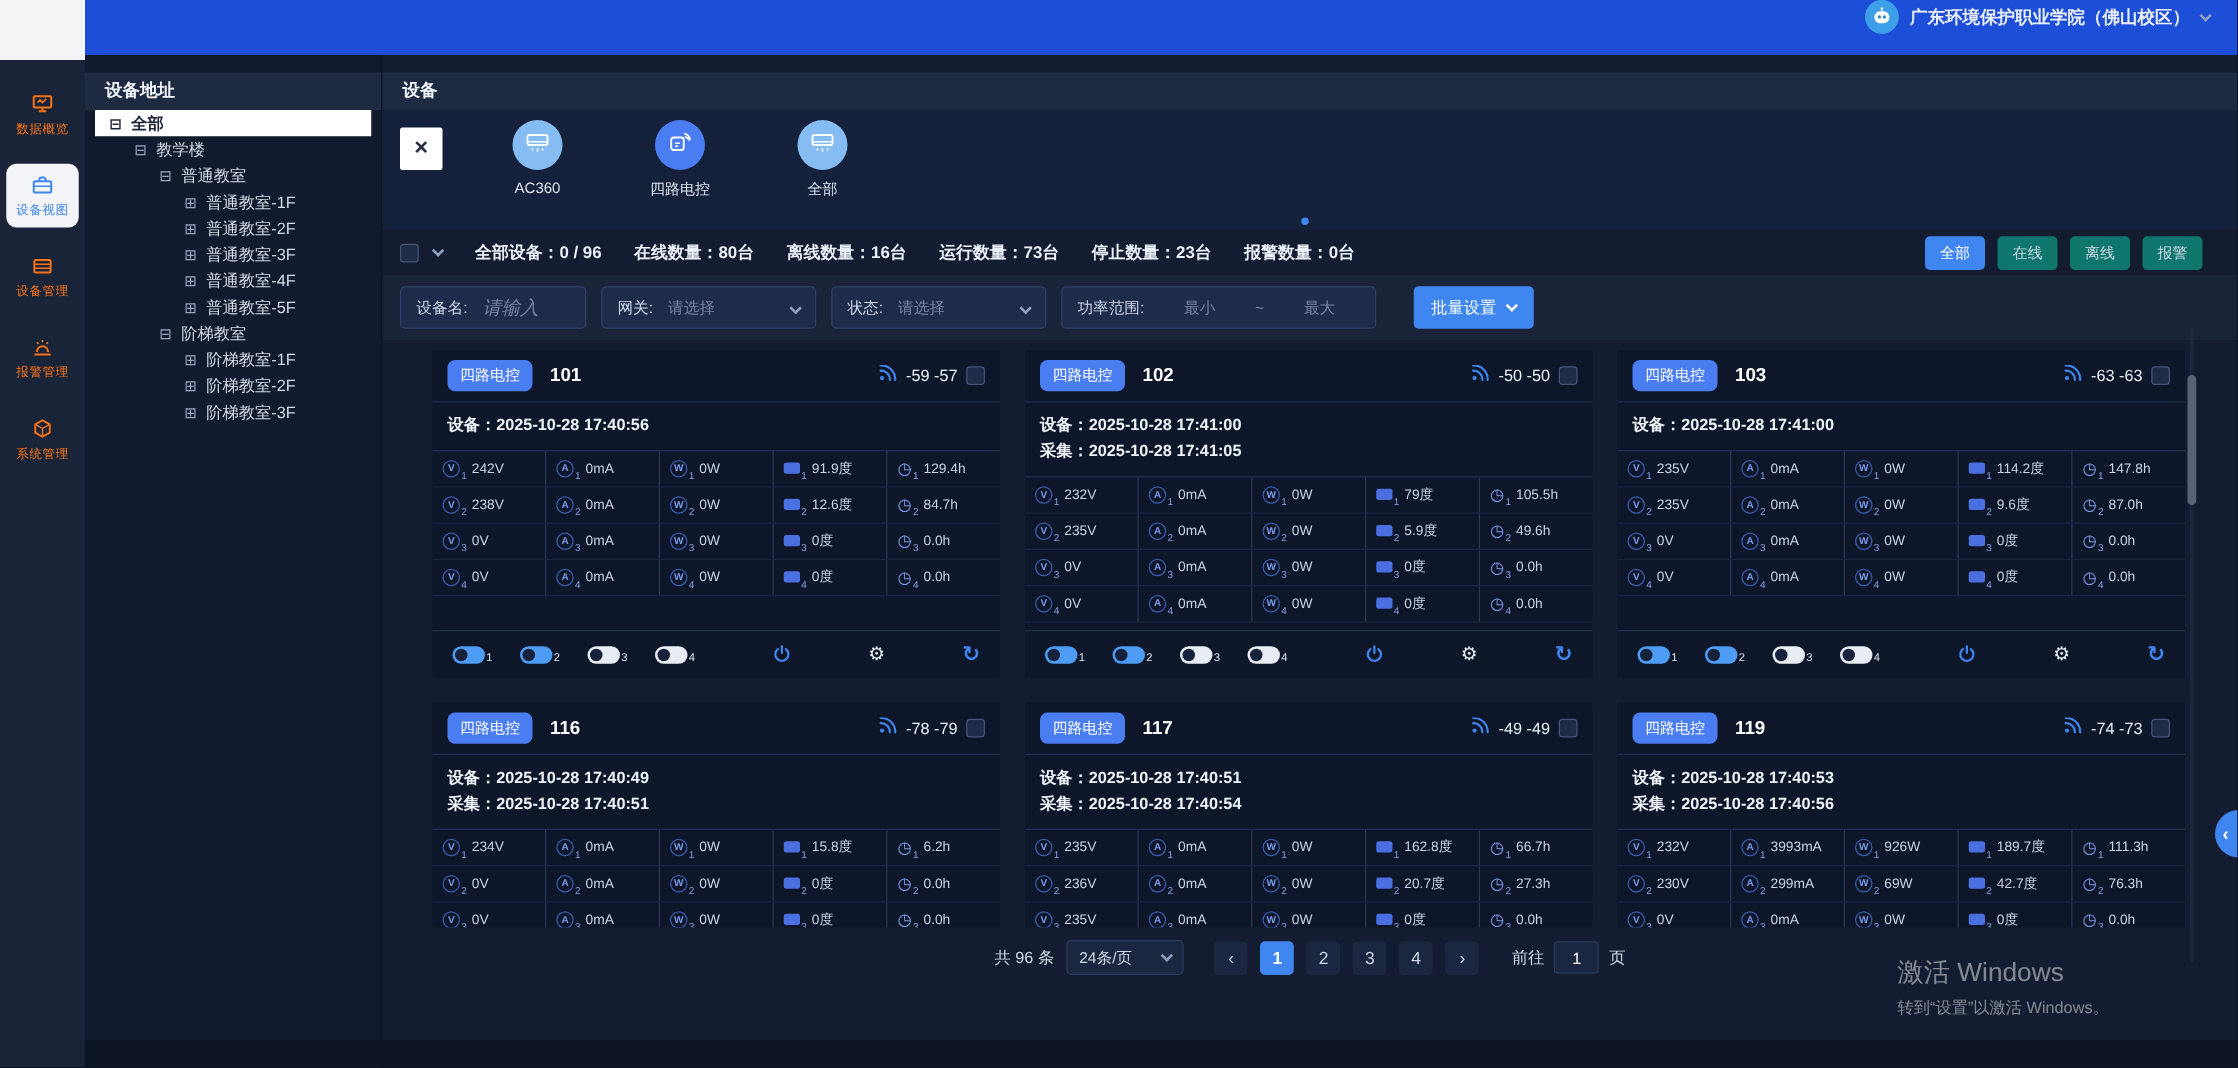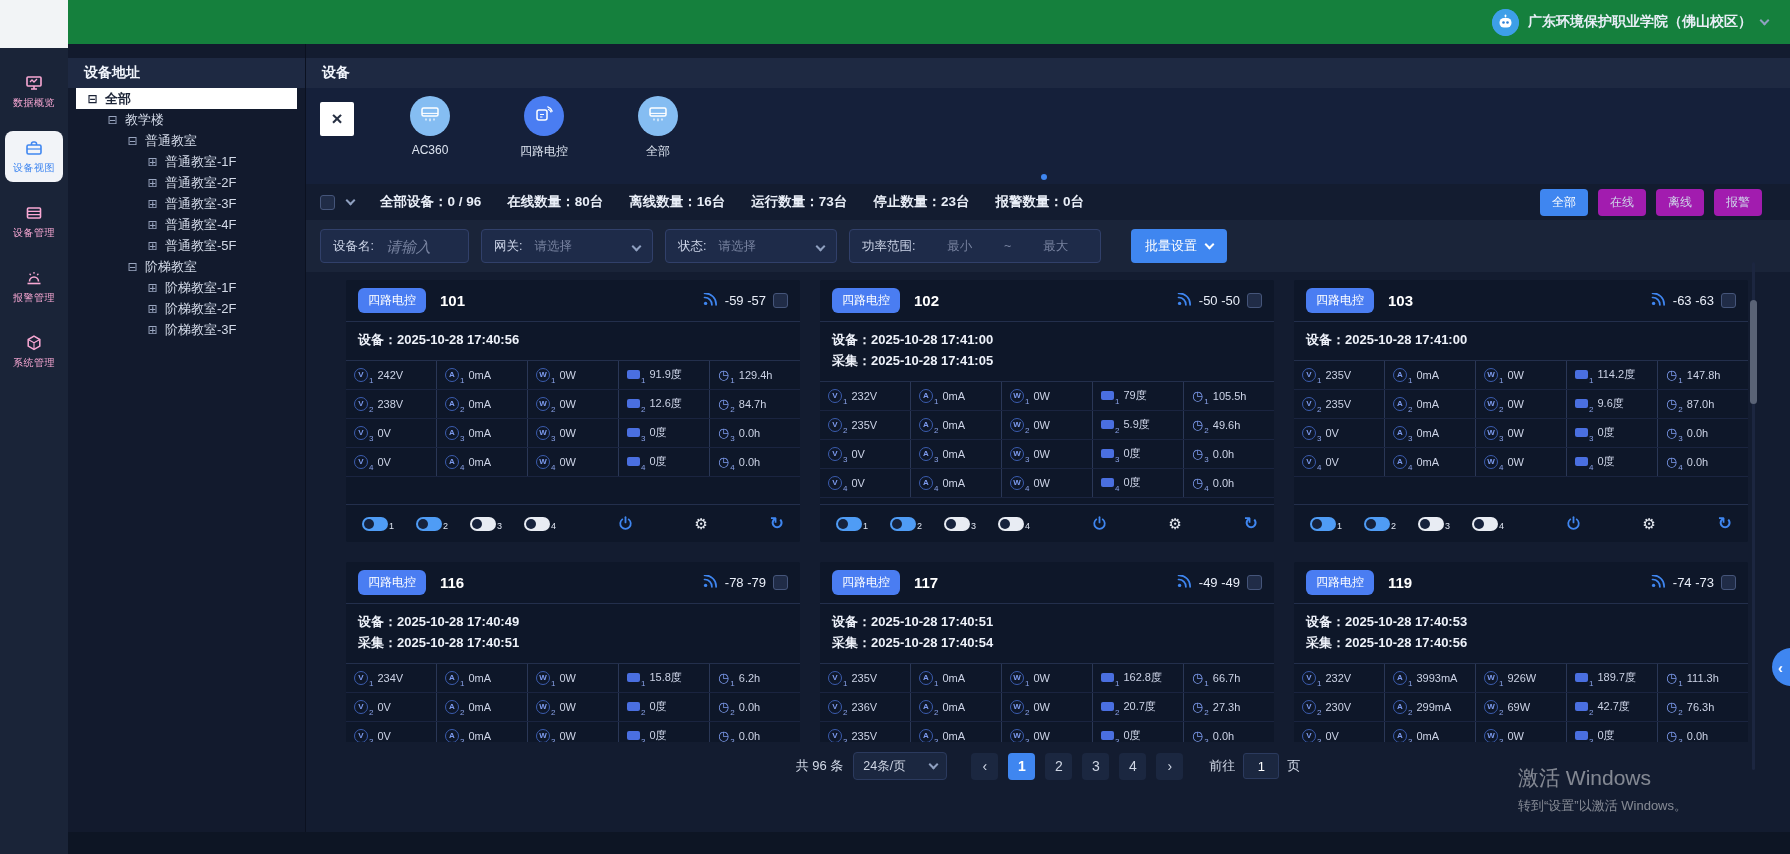--- a/index.html
+++ b/index.html
@@ -1,33 +1,33 @@
 <!DOCTYPE html>
 <html><head>
 <meta charset="utf-8">
 <style>
   * { margin:0; padding:0; box-sizing:border-box; }
   html,body { background:#0a1120; }
   body { font-family:"Liberation Sans","DejaVu Sans",sans-serif; }
   .app { position:relative; width:1790px; height:854px; background:#0f1727; overflow:hidden; }
 
   
-  .topbar { position:relative; height:44px; background:#15803d; display:flex; align-items:center; justify-content:flex-end; padding-right:22px; }
+  .topbar { position:relative; height:44px; background:#1d4ed8; display:flex; align-items:flex-start; justify-content:flex-end; padding-right:22px; }
   .corner-white { position:absolute; left:0; top:0; width:68px; height:48px; background:#f2f4f6; z-index:5; }
   .userbox { display:flex; align-items:center; gap:9px; }
   .avatar { width:27px; height:27px; border-radius:50%; background:#3d9fe8; display:flex; align-items:center; justify-content:center; overflow:hidden; }
   .org { color:#e9eef7; font-size:14px; font-weight:600; }
   .caret-dn { width:7px; height:7px; border-left:2px solid #8fa0c0; border-bottom:2px solid #8fa0c0; transform:rotate(-45deg); margin-top:-3px; }
 
   
   .body { display:flex; height:810px; }
 
   
   .sidebar { width:68px; background:#1a2438; padding-top:22px; display:flex; flex-direction:column; align-items:center; gap:14px; flex:0 0 68px; }
-  .side-item { width:58px; padding:8px 0 7px; display:flex; flex-direction:column; align-items:center; gap:4px; color:#f9a8d4; cursor:pointer; border-radius:8px; }
+  .side-item { width:58px; padding:8px 0 7px; display:flex; flex-direction:column; align-items:center; gap:4px; color:#f97316; cursor:pointer; border-radius:8px; }
   .side-item .lbl { font-size:10px; letter-spacing:.5px; }
   .side-item.active { background:#f2f4f8; color:#3f86f0; }
   .side-item svg { display:block; }
 
   
   .addr { width:238px; flex:0 0 238px; background:#121a2d; border-right:1px solid #0b1120; display:flex; flex-direction:column; }
   .panel-header { height:30px; margin-top:14px; background:#1e2942; display:flex; align-items:center; padding:0 16px; color:#f0f4fb; font-size:14px; font-weight:700; flex:0 0 auto; }
   .addr-search { margin:16px 12px 10px; }
   .addr-search input { width:100%; height:30px; background:#0e1626; border:1px solid #1f2b45; border-radius:3px; color:#cfd6e4; font-size:12.5px; padding:0 10px; outline:none; font-family:inherit; }
   .addr-search input::placeholder { color:#5c677f; }
@@ -47,21 +47,21 @@
   .type-circle.light { background:#85bdf2; }
   .type-circle.primary { background:#4a7df2; }
   .type-label { color:#dde4f0; font-size:12px; }
   .carousel-dot { position:absolute; left:49.5%; bottom:4px; width:6px; height:6px; border-radius:50%; background:#3f86f0; }
 
   .stats-row { height:36px; display:flex; align-items:center; padding:0 28px 0 14px; gap:26px; }
   .chk { width:15px; height:15px; background:#202c47; border:1px solid #45557a; border-radius:3px; cursor:pointer; flex:0 0 auto; }
   .chev { width:7px; height:7px; border-left:2px solid #8fa0c0; border-bottom:2px solid #8fa0c0; transform:rotate(-45deg); margin:-4px 0 0 -14px; cursor:pointer; }
   .stat { color:#eaeff8; font-size:13.5px; font-weight:600; white-space:nowrap; }
   .tabs { margin-left:auto; display:flex; gap:10px; }
-  .tab { min-width:46px; padding:5px 12px; border-radius:4px; background:#a21caf; color:#cfd8ea; font-size:12px; text-align:center; cursor:pointer; }
+  .tab { min-width:46px; padding:5px 12px; border-radius:4px; background:#0f766e; color:#cfd8ea; font-size:12px; text-align:center; cursor:pointer; }
   .tab.active { background:#3f86f0; color:#fff; }
 
   .filter-row { height:52px; background:#1a2439; display:flex; align-items:center; padding:0 14px; gap:12px; }
   .fgroup { height:34px; background:#1e2b49; border:1px solid #31406a; border-radius:4px; display:flex; align-items:center; padding:0 12px; gap:12px; }
   .fgroup .flabel { color:#cdd5e8; font-size:12.5px; white-space:nowrap; }
   .fgroup .fph { color:#7883a0; font-size:12.5px; white-space:nowrap; }
   .fgroup input { background:transparent; border:none; outline:none; color:#cfd6e4; font-size:15px; width:70px; font-family:inherit;font-style:italic; }
   .fgroup input::placeholder { color:#7883a0; }
   .fgroup .chev { margin:0; }
   .batch-btn { margin-left:18px; height:34px; background:#3f86f0; border-radius:4px; color:#fff; font-size:13px; display:flex; align-items:center; gap:9px; padding:0 14px; cursor:pointer; }

